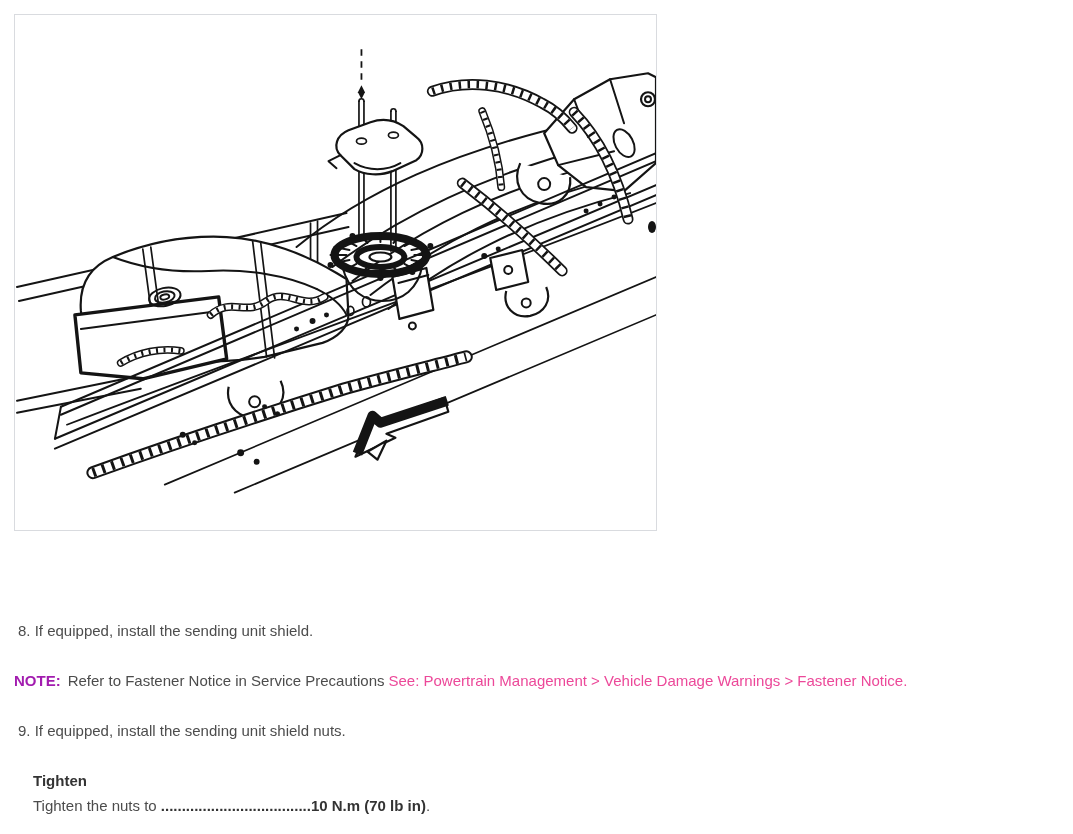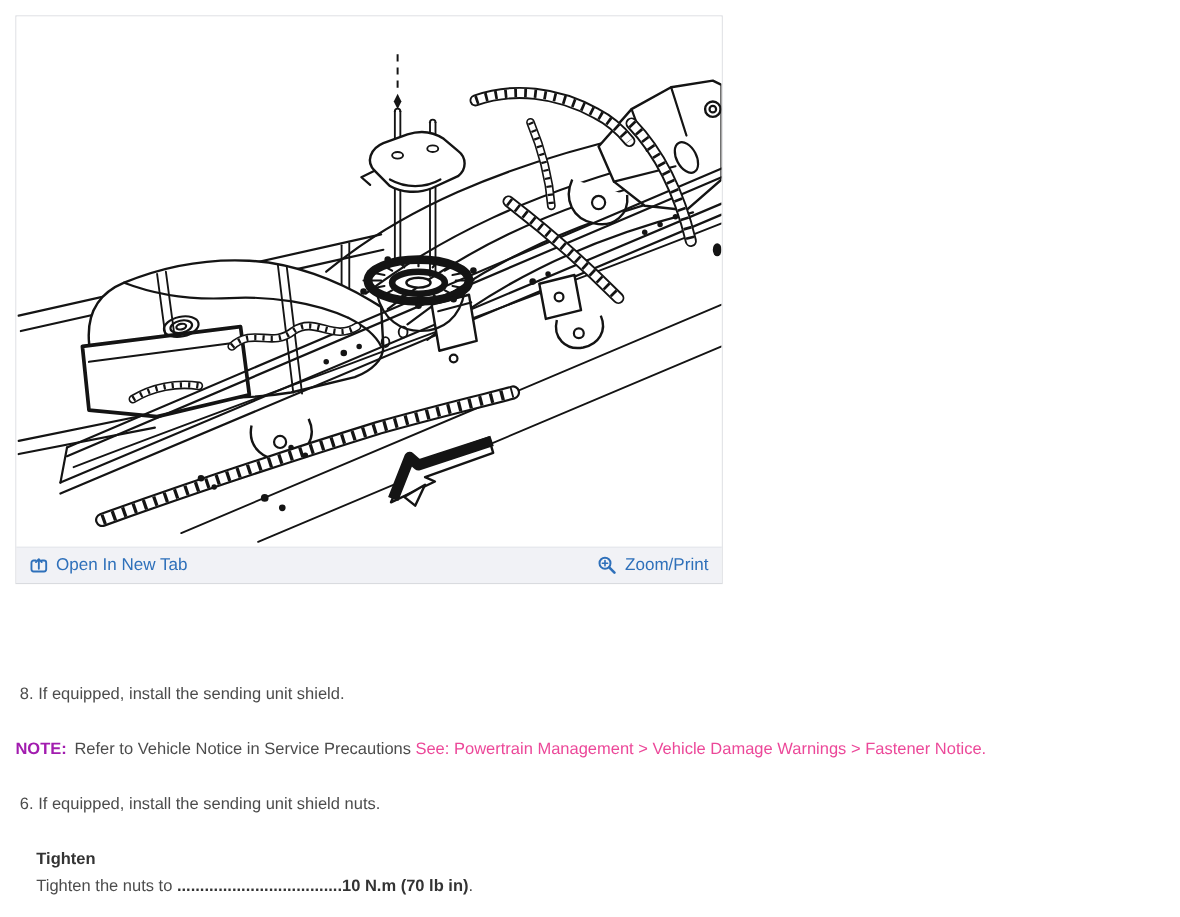--- a/index.html
+++ b/index.html
@@ -236,40 +236,23 @@
           <circle class="dk" cx="600" cy="182" r="2.5"></circle>
         <circle class="dk" cx="168" cy="420" r="3"></circle>
           <circle class="dk" cx="180" cy="428" r="2.5"></circle>
         <ellipse class="dk" cx="638" cy="212" rx="4" ry="6"></ellipse>
         <ellipse class="s18" cx="352" cy="287" rx="4" ry="5"></ellipse>
         <ellipse class="s18" cx="336" cy="296" rx="3.5" ry="4.5"></ellipse>
       </g>
     </svg>
   </div>
 
-  <div class="panel-footer">
-    <a class="tool-link">
-      <svg width="17" height="16" viewBox="0 0 17 16">
-        <path d="M5.5,3.5 H3.6 a2,2 0 0 0 -2,2 v6 a2,2 0 0 0 2,2 h9.4 a2,2 0 0 0 2,-2 v-6 a2,2 0 0 0 -2,-2 H11" fill="none" stroke="#2e70ba" stroke-width="1.7" stroke-linecap="round"></path>
-        <path d="M8.3,11 V2.6 M5.7,5 L8.3,2.3 L10.9,5" fill="none" stroke="#2e70ba" stroke-width="1.7" stroke-linecap="round" stroke-linejoin="round"></path>
-      </svg>
-      <span>Open In New Tab</span>
-    </a>
-    <a class="tool-link">
-      <svg width="18" height="18" viewBox="0 0 18 18">
-        <circle cx="7" cy="7" r="5" fill="none" stroke="#2e70ba" stroke-width="1.8"></circle>
-        <path d="M7,4.6 V9.4 M4.6,7 H9.4" stroke="#2e70ba" stroke-width="1.5" stroke-linecap="round"></path>
-        <path d="M10.8,10.8 L15.6,15.6" stroke="#2e70ba" stroke-width="2.4" stroke-linecap="round"></path>
-      </svg>
-      <span>Zoom/Print</span>
-    </a>
-  </div>
 </div>
 
 <p class="txt step-8">8. If equipped, install the sending unit shield.</p>
 
-<p class="txt note-line"><b>NOTE:</b><span>Refer to Vehicle Notice in Service Precautions</span><a>See: Powertrain Management &gt; Vehicle Damage Warnings &gt; Fastener Notice.</a></p>
-
-<p class="txt step-9">6. If equipped, install the sending unit shield nuts.</p>
+<p class="txt note-line"><b>NOTE:</b><span>Refer to Fastener Notice in Service Precautions</span><a>See: Powertrain Management &gt; Vehicle Damage Warnings &gt; Fastener Notice.</a></p>
+
+<p class="txt step-9">9. If equipped, install the sending unit shield nuts.</p>
 
 <p class="txt tighten-label">Tighten</p>
 
 <p class="txt tighten-line"><span>Tighten the nuts to </span><b>....................................</b><b>10 N.m (70 lb in)</b><span>.</span></p>
 
 </body></html>

